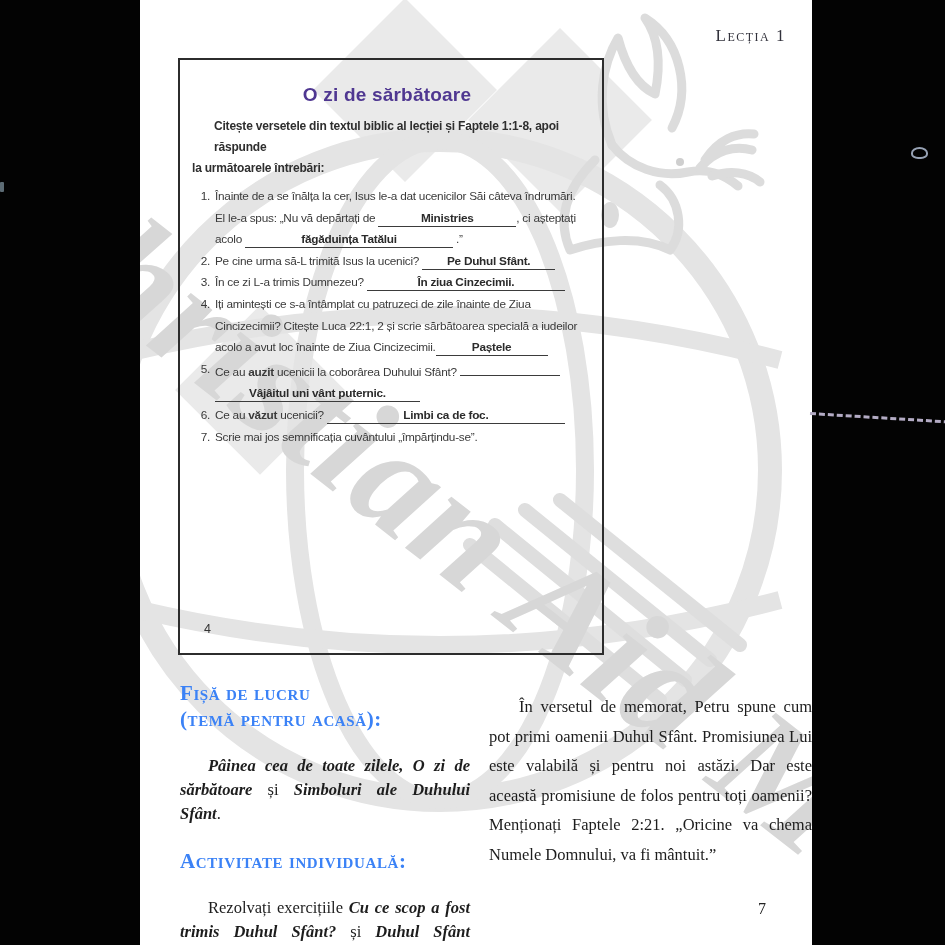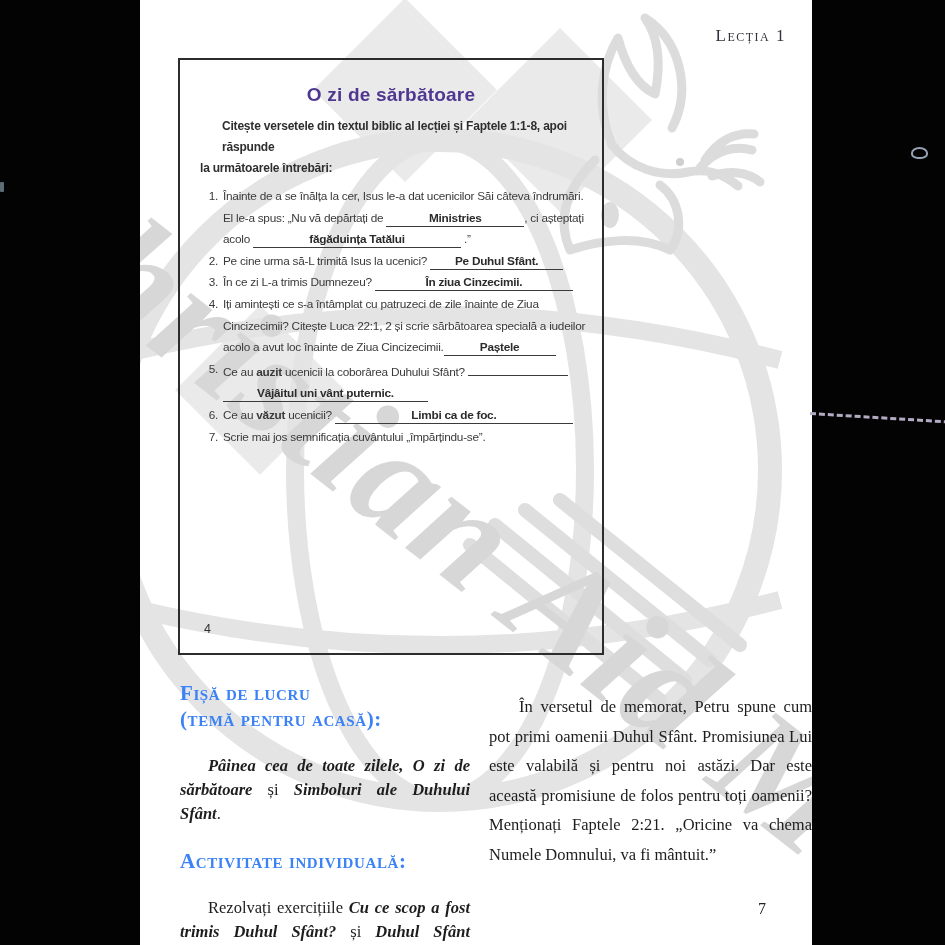--- a/index.html
+++ b/index.html
@@ -35,21 +35,21 @@
   }
   .page-number-outer {
     position:absolute; left:618px; top:900px; z-index:3;
     font-family:"Liberation Serif", serif; font-size:16px; color:#222;
   }
 
   
   .worksheet {
     position:absolute; left:38px; top:58px; width:426px; height:597px; z-index:2;
     border:2px solid #2c2c2c; background:transparent;
-    padding:24px 20px 0 20px;
+    padding:24px 20px 0 12px;
   }
   .ws-title {
     text-align:center; font-size:19px; font-weight:bold; color:#4f3791;
     margin-bottom:10px; letter-spacing:0.2px;
   }
   .ws-intro { font-weight:bold; font-size:12px; line-height:21px; color:#2e2e2e; letter-spacing:-0.2px; }
   .ws-intro .indent { padding-left:22px; }
   .ws-questions { margin-top:7px; font-size:11.8px; line-height:21.6px; color:#3a3a3a; letter-spacing:-0.25px; }
   .q { display:flex; align-items:flex-start; }
   .qnum { flex:none; width:18px; text-align:right; margin-right:5px; }

